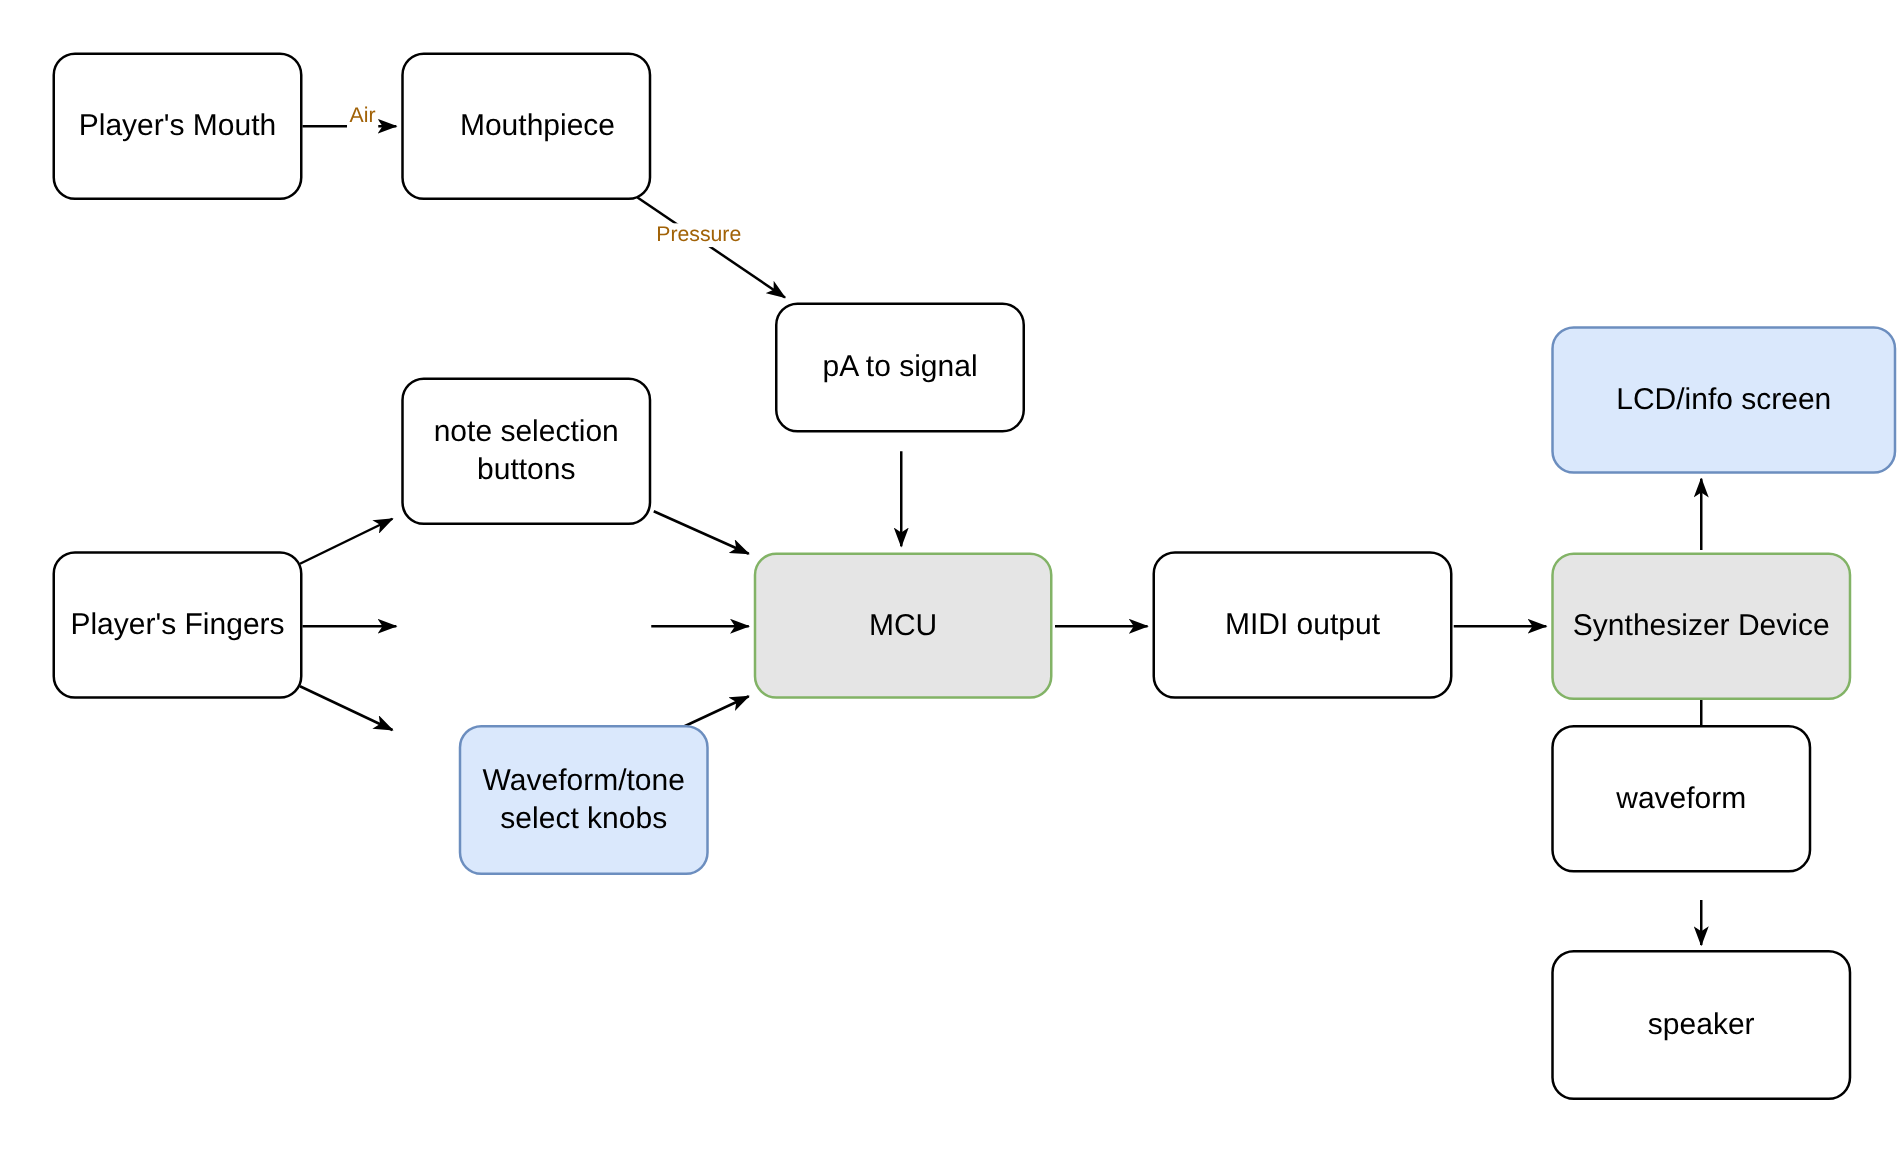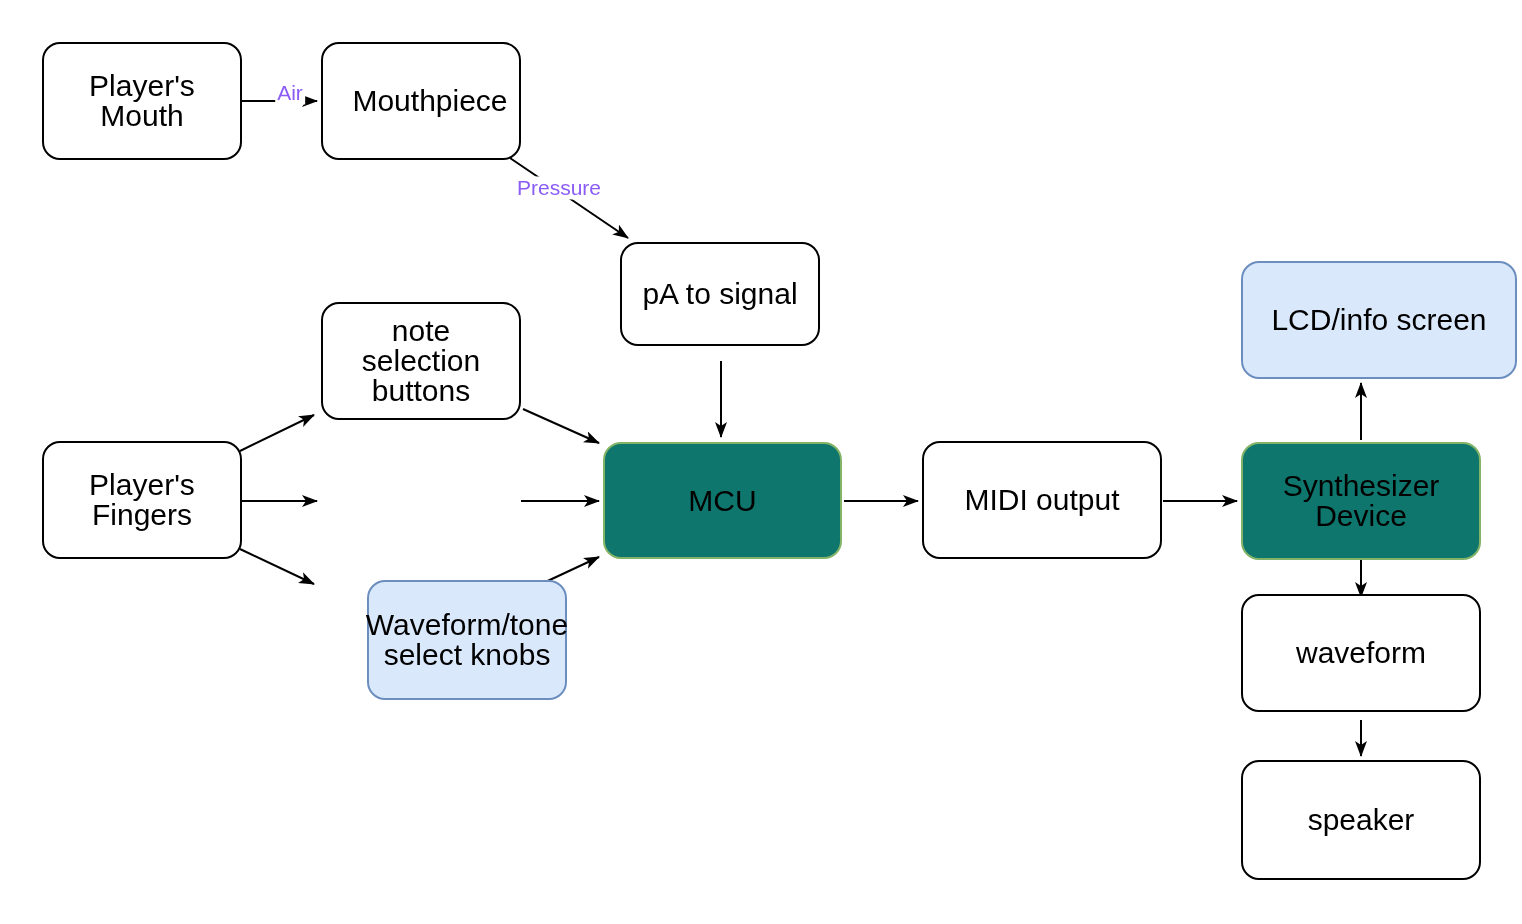--- a/index.html
+++ b/index.html
@@ -25,40 +25,40 @@
   .node {
     position: absolute;
     box-sizing: border-box;
     border: 2px solid #000000;
     border-radius: 18px;
     background: #ffffff;
     display: flex;
     align-items: center;
     justify-content: center;
     text-align: center;
-    font-size: 30px;
+    font-size: 24px;
     line-height: 30px;
     color: #000000;
     padding: 4px 10px;
   }
   .node.green {
-    background: #0f766e;
+    background: #e5e5e5;
     border-color: #82b366;
   }
   .node.blue {
     background: #dae8fc;
     border-color: #6c8ebf;
   }
   .edge-label {
     position: absolute;
     transform: translate(-50%, -50%);
     background: #ffffff;
-    font-size: 21px;
+    font-size: 17px;
     line-height: 1.1;
-    color: #8b5cf6;
+    color: #a16207;
     padding: 0 2px;
     white-space: nowrap;
   }
   path.edge {
     stroke: #000000;
     stroke-width: 2;
     fill: none;
   }
 </style>
 </head>
@@ -122,21 +122,21 @@
   </div>
 
   <div class="node green" style="left:1241px; top:442px; width:240px; height:118px;">
     <span>Synthesizer Device</span>
   </div>
 
   <div class="node blue" style="left:1241px; top:261px; width:276px; height:118px;text-align:center;">
     <span>LCD/info screen</span>
   </div>
 
-  <div class="node" style="left:1241px; top:594px; width:240px; height:118px;">
+  <div class="node" style="left:1241px; top:580px; width:208px; height:118px;">
     <span>waveform</span>
   </div>
 
   <div class="node" style="left:1241px; top:760px; width:240px; height:120px;">
     <span>speaker</span>
   </div>
 
   <span class="edge-label" style="left:290px; top:93px;">Air</span>
 
   <span class="edge-label" style="left:559px; top:188px;">Pressure</span>

